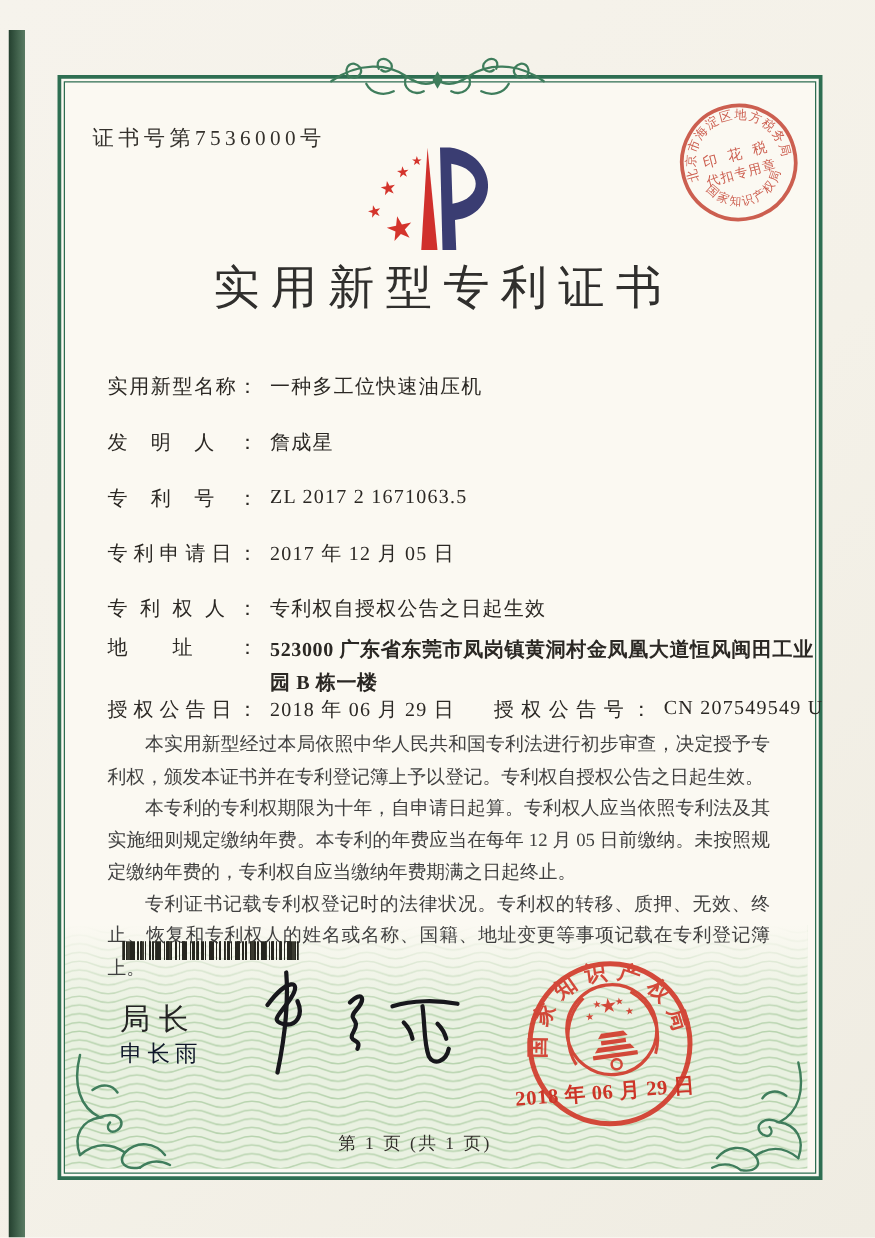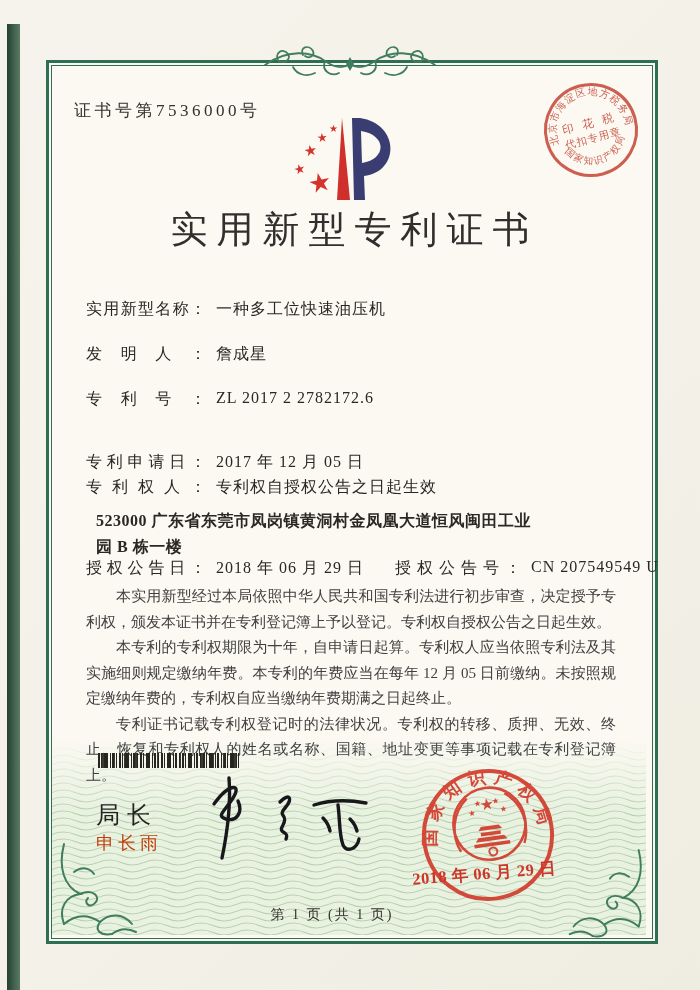--- a/index.html
+++ b/index.html
@@ -34,21 +34,21 @@
   .bodytext{left:86px;top:584px;width:530px;font-size:15px;line-height:25.5px;
     text-align:justify;color:#404040;}
   .bodytext p{margin:0;text-indent:2em;}
   .barcode{left:98px;top:753px;width:141px;height:15px;z-index:4;
     background:
       repeating-linear-gradient(90deg,#26261f 0 1px,transparent 1px 3px),
       repeating-linear-gradient(90deg,#26261f 0 2px,transparent 2px 7px),
       repeating-linear-gradient(90deg,transparent 0 4px,#3a3a30 4px 6px,transparent 6px 11px);
   }
   .dir-title{left:96px;top:799px;font-size:24px;letter-spacing:7px;color:#232323;}
-  .dir-name{left:96px;top:831px;font-size:18px;letter-spacing:4px;color:#c2410c;}
+  .dir-name{left:96px;top:831px;font-size:18px;letter-spacing:4px;color:#0f172a;}
   .sig{left:196px;top:768px;z-index:5;}
   .tax-stamp{left:531px;top:70px;z-index:5;opacity:0.88;}
   .office-seal{left:403px;top:750px;z-index:5;opacity:0.92;}
   .seal-date{left:412px;top:862px;width:170px;font-size:16.5px;color:#cd3528;
     letter-spacing:0.5px;transform:rotate(-4.5deg);z-index:6;font-weight:600;}
   .footer{left:0;top:906px;width:664px;text-align:center;font-size:14px;
     letter-spacing:2px;color:#33302c;z-index:4;}
   .logo{left:286px;top:112px;z-index:4;}
   .orn-top{left:259px;top:43px;z-index:4;}
   .orn-bl{left:54px;top:842px;z-index:4;}
@@ -157,31 +157,32 @@
   <div class="z frow" style="top:299px">
     <span class="flabel">实用新型名称：</span>
     <span class="fvalue">一种多工位快速油压机</span>
   </div>
   <div class="z frow" style="top:344px">
     <span class="flabel">发明人：</span>
     <span class="fvalue">詹成星</span>
   </div>
   <div class="z frow" style="top:389px">
     <span class="flabel">专利号：</span>
-    <span class="fvalue">ZL 2017 2 2782172.6</span>
-  </div>
-  <div class="z frow" style="top:452px">
+    <span class="fvalue">ZL 2017 2 1671063.5</span>
+  </div>
+  <div class="z frow" style="top:433px">
     <span class="flabel">专利申请日：</span>
     <span class="fvalue">2017 年 12 月 05 日</span>
   </div>
   <div class="z frow" style="top:477px">
     <span class="flabel">专利权人：</span>
     <span class="fvalue">专利权自授权公告之日起生效</span>
   </div>
   <div class="z frow addr" style="top:508px">
+    <span class="flabel">地址：</span>
     <span class="fvalue">523000 广东省东莞市凤岗镇黄洞村金凤凰大道恒风闽田工业园 B 栋一楼</span>
   </div>
   <div class="z frow" style="top:558px;width:300px">
     <span class="flabel">授权公告日：</span>
     <span class="fvalue">2018 年 06 月 29 日</span>
   </div>
   <div class="z grant-right" style="top:558px">
     <span class="flabel">授权公告号：</span>
     <span class="fvalue">CN 207549549 U</span>
   </div>

